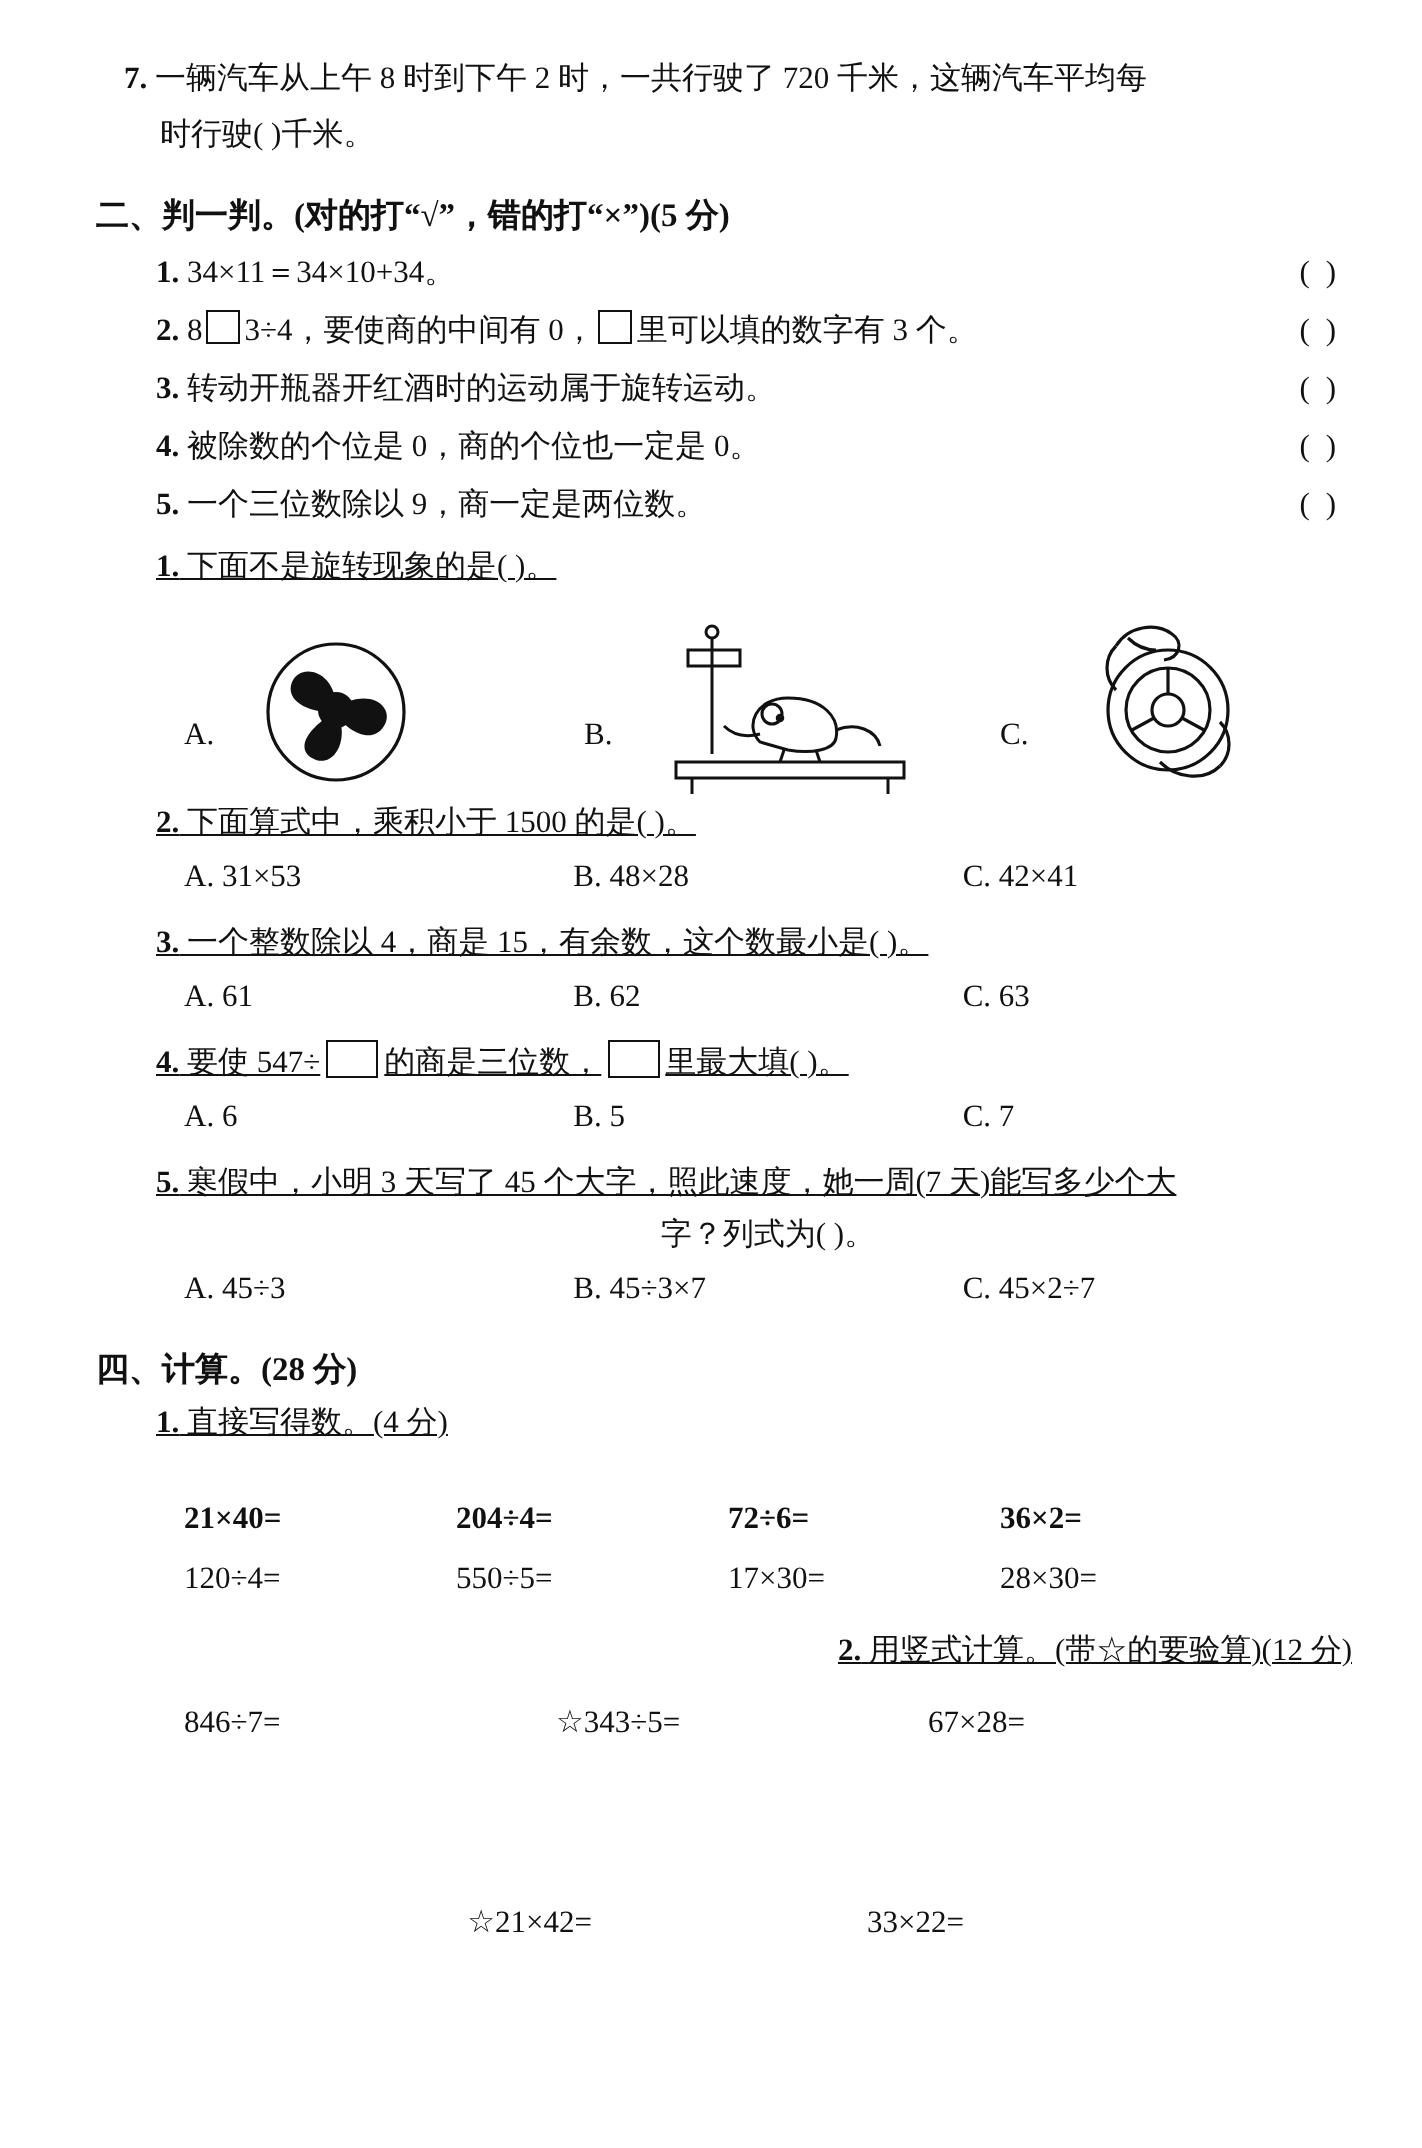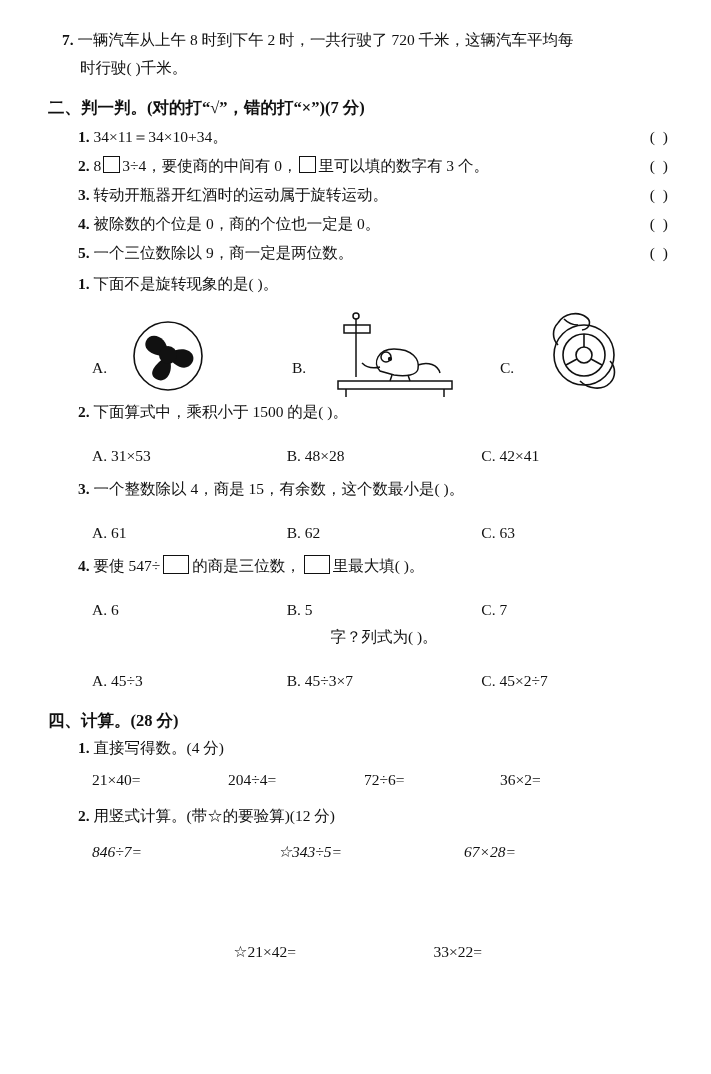--- a/index.html
+++ b/index.html
@@ -31,21 +31,21 @@
   .q-wrap {
     font-size: 15.5px;
     line-height: 26px;
   }
   .section-head {
     font-size: 16.5px;
     font-weight: bold;
     line-height: 28px;
     margin-top: 12px;
   }
-  .indent2 { padding-left: 30px; }
+  .indent2 { padding-left: 30px; text-decoration: underline; }
   .indent3 { padding-left: 44px; text-align: center; }
 
   .num {
     font-weight: bold;
   }
 
   
   .q7 {
     padding-left: 14px;
     font-size: 15.5px;
@@ -69,21 +69,21 @@
   }
 
   
   .opts {
     display: flex;
     padding-left: 44px;
     font-size: 15.5px;
     line-height: 28px;
   }
   .opts .op { width: 186px; }
-  .opts.wide .op { width: 210px; margin-top: 17px; }
+  .opts.wide .op { width: 210px; }
 
   
   .fig-row {
     position: relative;
     height: 96px;
     margin-top: 6px;
   }
   .fig-label {
     position: absolute;
     font-size: 15.5px;
@@ -105,21 +105,21 @@
   }
   .calc-row .cell { width: 136px; }
 
   .vert-row {
     display: flex;
     padding-left: 44px;
     font-size: 15.5px;
     line-height: 30px;
   }
   .vert-row .cell { width: 186px; }
-  .vert-row.r1 { margin-top: 8px; font-style: italic; }
+  .vert-row.r1 { margin-top: 8px; }
   .vert-row.r2 { margin-top: 70px; padding-left: 62px; text-align: right; }
 
   
   .box {
     display: inline-block;
     width: 15px;
     height: 15px;
     border: 1.2px solid #111;
     vertical-align: -2px;
     margin: 0 2px;
@@ -141,21 +141,21 @@
 
     <div class="q7">
       <div>
         <span class="num">7.</span>
         <span>一辆汽车从上午 8 时到下午 2 时，一共行驶了 720 千米，这辆汽车平均每</span>
       </div>
       <div class="l2">时行驶(      )千米。</div>
     </div>
 
     <div class="section-head">
-      <span>二、判一判。</span><span>(对的打“√”，错的打“×”)(7 分)</span>
+      <span>二、判一判。</span><span>(对的打“√”，错的打“×”)(5 分)</span>
     </div>
 
     <div class="tf-row">
       <span class="num">1.</span>
       <span>34×11＝34×10+34。</span>
       <span class="tf-brackets">(        )</span>
     </div>
 
     <div class="tf-row">
       <span class="num">2.</span>
@@ -276,43 +276,53 @@
     <div class="q-wrap indent2" style="margin-top:6px;">
       <span class="num">4.</span>
       <span>要使 547÷</span><span class="box-wide"></span><span>的商是三位数，</span><span class="box-wide"></span><span>里最大填(          )。</span>
     </div>
     <div class="opts wide">
       <span class="op">A. 6</span>
       <span class="op">B. 5</span>
       <span class="op">C. 7</span>
     </div>
 
+    <div class="q-wrap indent2" style="margin-top:6px;">
+      <span class="num">5.</span>
+      <span>寒假中，小明 3 天写了 45 个大字，照此速度，她一周(7 天)能写多少个大</span>
+    </div>
     <div class="q-wrap indent3">字？列式为(          )。</div>
     <div class="opts wide">
       <span class="op">A. 45÷3</span>
       <span class="op">B. 45÷3×7</span>
       <span class="op">C. 45×2÷7</span>
     </div>
 
     <div class="section-head">
       <span>四、计算。</span><span>(28 分)</span>
     </div>
 
     <div class="q-wrap indent2">
       <span class="num">1.</span>
       <span>直接写得数。(4 分)</span>
     </div>
-    <div class="calc-row" style="margin-top:4px;">
+    <div class="calc-row" style="margin-top:20px;font-weight:bold;">
       <span class="cell">21×40=</span>
       <span class="cell">204÷4=</span>
       <span class="cell">72÷6=</span>
       <span class="cell">36×2=</span>
     </div>
-
-    <div class="q-wrap indent2" style="margin-top:8px;">
+    <div class="calc-row">
+      <span class="cell">120÷4=</span>
+      <span class="cell">550÷5=</span>
+      <span class="cell">17×30=</span>
+      <span class="cell">28×30=</span>
+    </div>
+
+    <div class="q-wrap indent2" style="margin-top:8px;text-align:right;">
       <span class="num">2.</span>
       <span>用竖式计算。(带☆的要验算)(12 分)</span>
     </div>
     <div class="vert-row r1">
       <span class="cell">846÷7=</span>
       <span class="cell">☆343÷5=</span>
       <span class="cell">67×28=</span>
     </div>
     <div class="vert-row r2">
       <span class="cell">☆21×42=</span>

